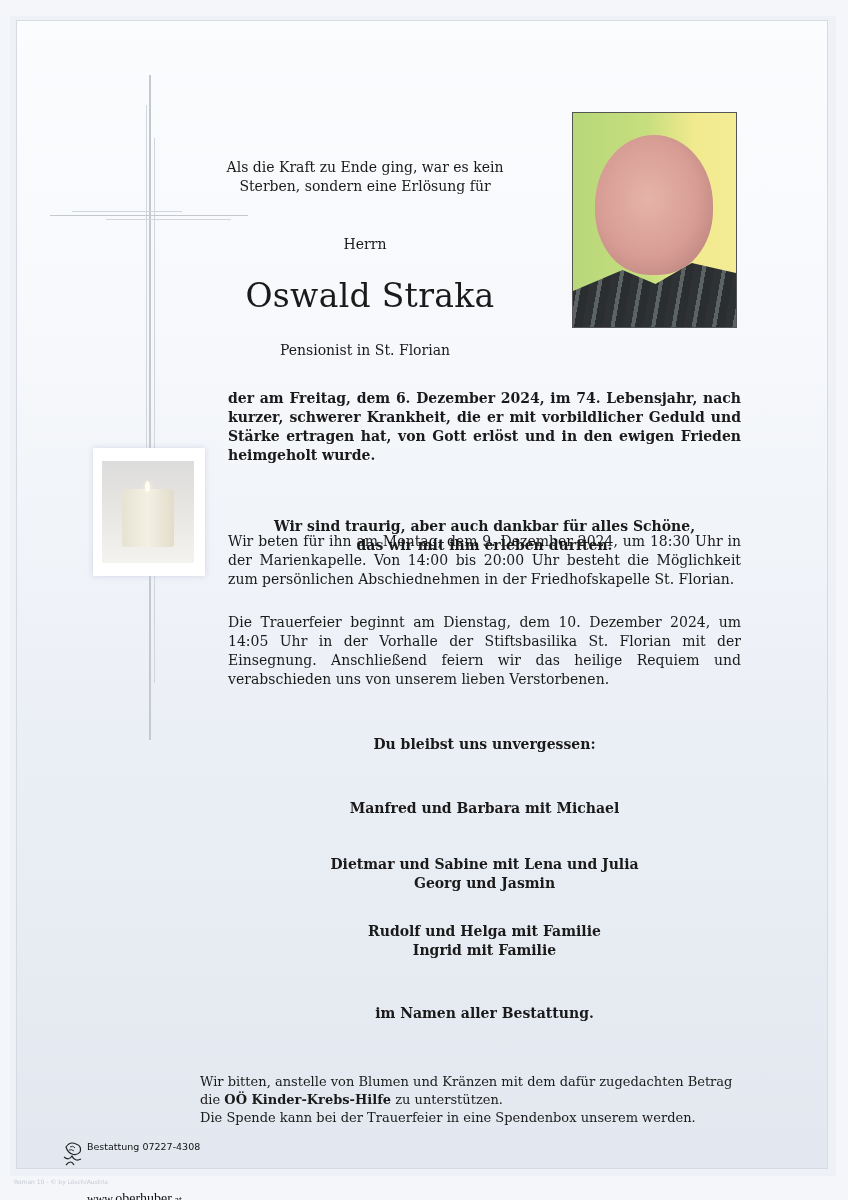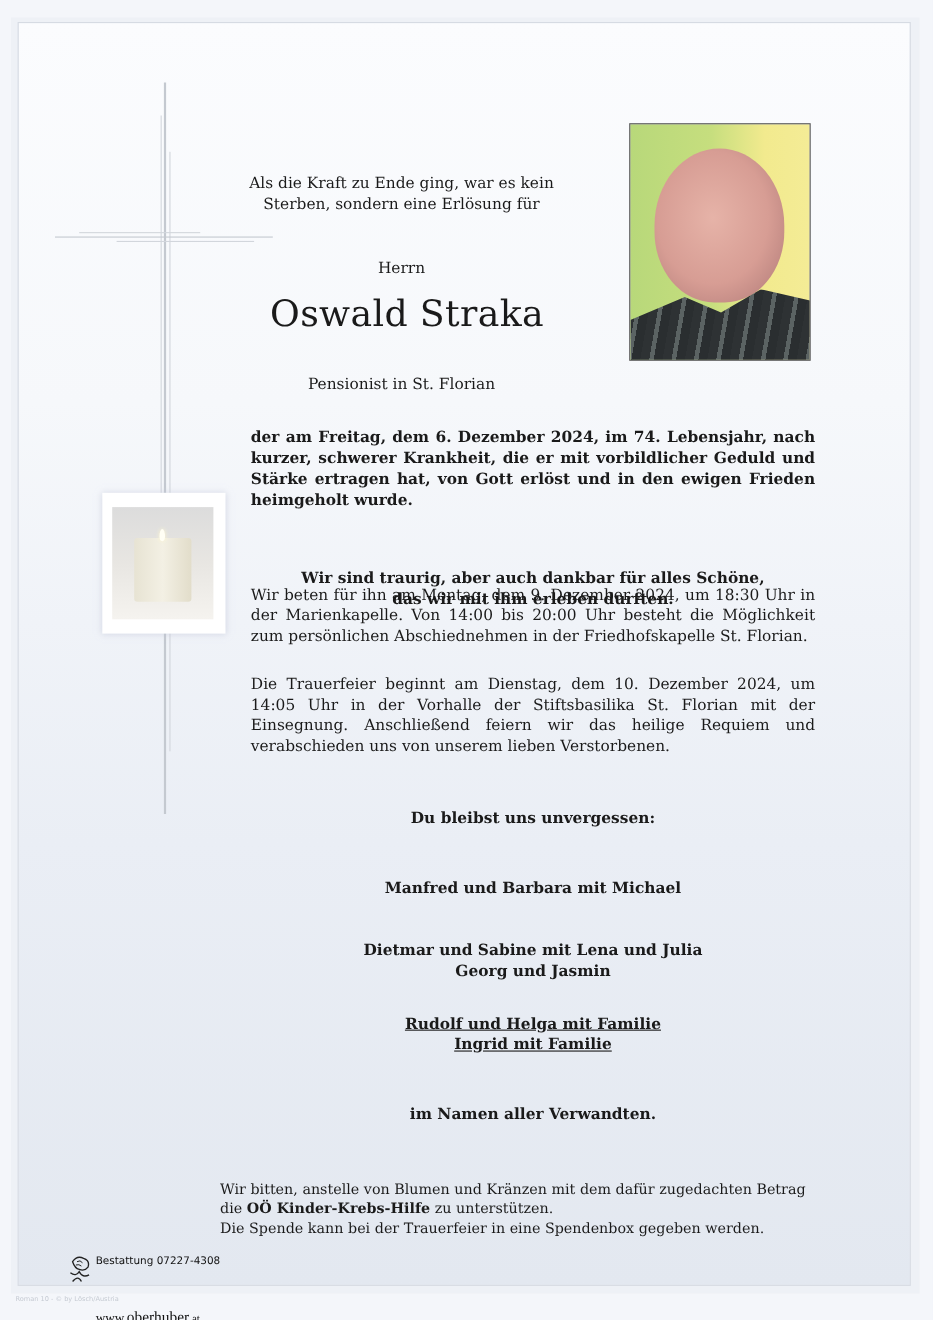--- a/index.html
+++ b/index.html
@@ -59,35 +59,35 @@
     }
     .photo .shirt {
       position: absolute; left: 0; top: 150px; width: 165px; height: 70px;
       background: repeating-linear-gradient(100deg, #2e3234 0 8px, #5b6363 8px 12px, #2a2e30 12px 20px);
       clip-path: polygon(0 40%, 30% 10%, 50% 30%, 72% 0, 100% 15%, 100% 100%, 0 100%);
     }
 
     .text { position: absolute; text-align: center; margin-top: 40px; }
     .intro { left: 215px; top: 118px; width: 300px; font-size: 14px; line-height: 19px; }
     .herrn { left: 215px; top: 196px; width: 300px; font-size: 14px; }
-    .name  { left: 215px; top: 225px; width: 310px; font-size: 33px; letter-spacing: 0.3px; }
+    .name  { left: 215px; top: 236px; width: 310px; font-size: 33px; letter-spacing: 0.3px; }
     .occupation { left: 215px; top: 302px; width: 300px; font-size: 14px; }
 
     .para { position: absolute; left: 228px; width: 513px; font-size: 14px; line-height: 19px; text-align: justify; text-align-last: left; }
     .p1 { top: 389px; font-weight: bold; }
     .p3 { top: 532px; }
     .p4 { top: 613px; }
 
     .bold { font-weight: bold; }
     .center { position: absolute; left: 228px; width: 513px; text-align: center; font-size: 14px; line-height: 19px; font-weight: bold; }
     .quote { top: 469px; margin-top: 48px; }
     .unvergessen { top: 735px; }
     .fam1 { top: 799px; }
     .fam2 { top: 855px; }
-    .fam3 { top: 922px; text-decoration: underline; }
+    .fam3 { top: 922px; }
     .verwandten { top: 1004px; }
 
     .donation { position: absolute; left: 200px; top: 1073px; width: 560px; text-align: left; font-size: 13px; line-height: 18px; }
 
     .logo { position: absolute; left: 62px; top: 1141px; height: 28px; }
     .logo-icon { position: absolute; left: 0; top: 0; width: 22px; height: 26px; }
     .logo-line1 { position: absolute; left: 25px; top: 0px; font-family: "DejaVu Sans", sans-serif; font-size: 9.5px; white-space: nowrap; color:#111; }
     .logo-line2 { position: absolute; left: 25px; top: 10px; font-family: Liberation Serif, serif; font-size: 12px; white-space: nowrap; color:#111;margin-top:40px; }
     .logo-line2 .big { font-size: 14px; }
     .logo-line2 .small { font-size: 10px; }
@@ -146,26 +146,26 @@
 </div>
 <div class="center fam2">
   <div>Dietmar und Sabine mit Lena und Julia</div>
   <div>Georg und Jasmin</div>
 </div>
 <div class="center fam3">
   <div>Rudolf und Helga mit Familie</div>
   <div>Ingrid mit Familie</div>
 </div>
 
-<div class="center verwandten">im Namen aller Verwandten.</div>
+<div class="center verwandten">im Namen aller Bestattung.</div>
 
 <div class="donation">
   <div>Wir bitten, anstelle von Blumen und Kränzen mit dem dafür zugedachten Betrag</div>
   <div><span>die </span><span class="bold">OÖ Kinder-Krebs-Hilfe</span><span> zu unterstützen.</span></div>
-  <div>Die Spende kann bei der Trauerfeier in eine Spendenbox gegeben werden.</div>
+  <div>Die Spende kann bei der Trauerfeier in eine Spendenbox unserem werden.</div>
 </div>
 
 <div class="logo">
   <svg class="logo-icon" viewBox="0 0 22 26">
     <path d="M4 6 Q8 0 14 3 Q20 5 18 11 Q15 15 10 13 Q6 12 4 6 Z" fill="none" stroke="#222" stroke-width="1.2"></path>
     <path d="M8 6 Q11 4 13 7 M7 9 Q10 8 12 10" fill="none" stroke="#222" stroke-width="0.9"></path>
     <path d="M2 16 Q7 20 10 15 Q13 21 19 18 M4 24 Q9 18 12 24" fill="none" stroke="#222" stroke-width="1.2"></path>
   </svg>
   <div class="logo-line1"><span>Bestattung</span> <span>07227-4308</span></div>
   <div class="logo-line2"><span>www.</span><span class="big">oberhuber</span><span class="small">.at</span></div>

